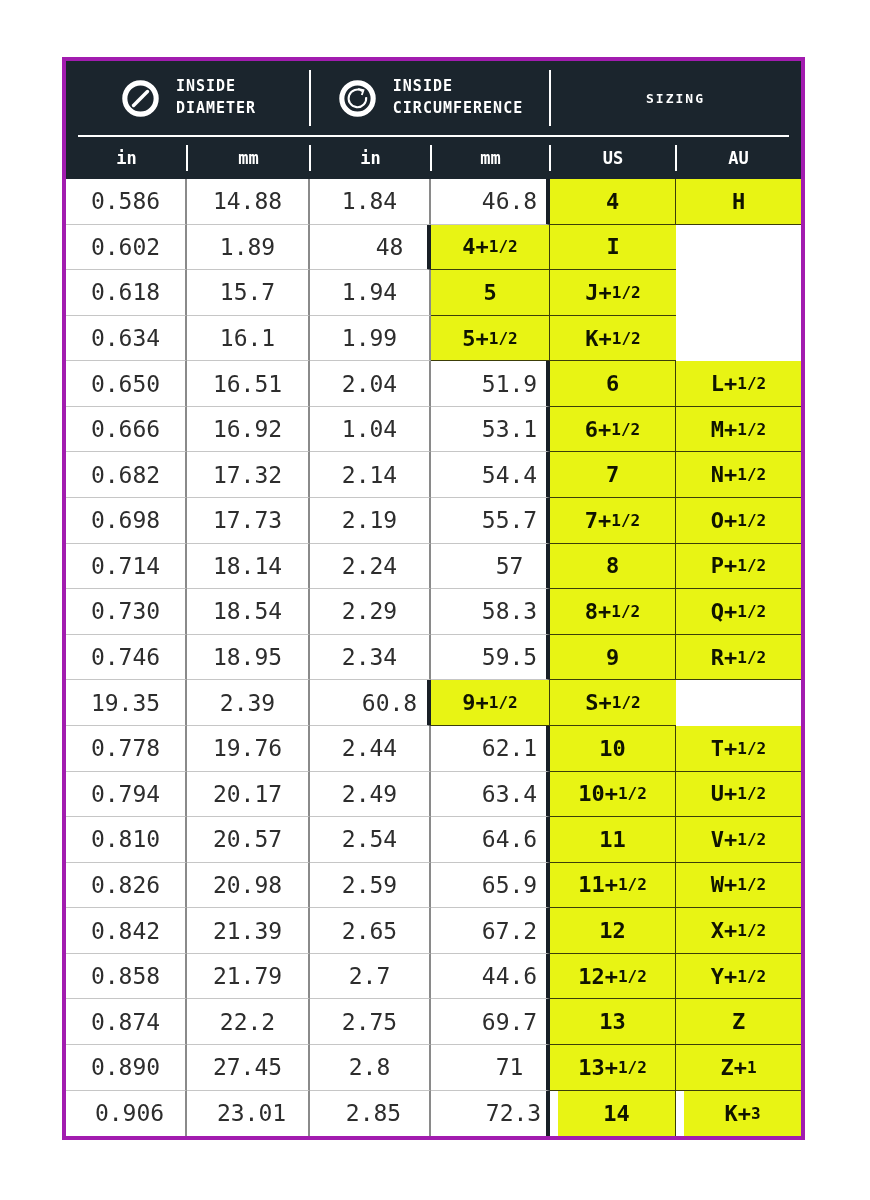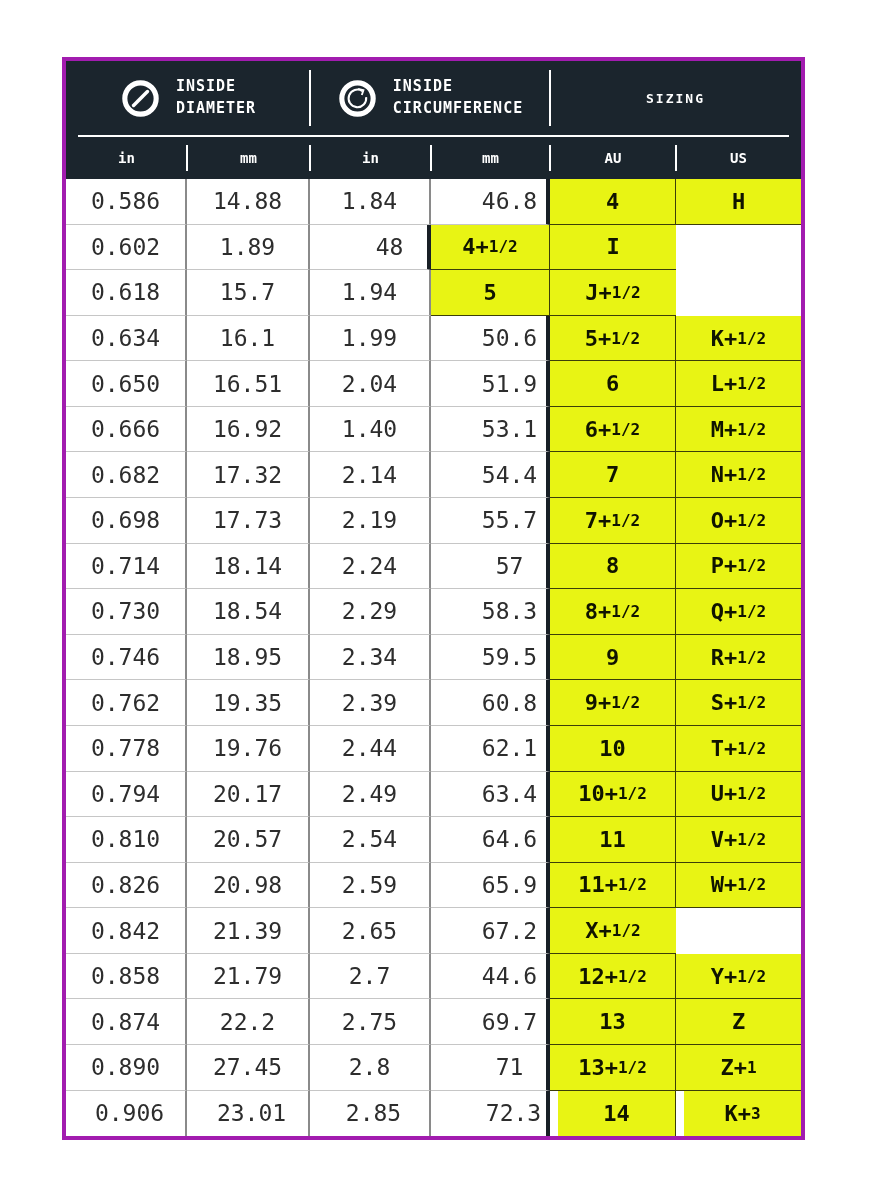--- a/index.html
+++ b/index.html
@@ -76,21 +76,21 @@
   .head-units {
     height: 42px;
     display: grid;
     grid-template-columns: 121px 123px 121px 119px 126px 125px;
   }
   .unit-cell {
     position: relative;
     display: flex;
     align-items: center;
     justify-content: center;
-    font-size: 14px;
+    font-size: 17px;
     font-weight: bold;
     text-align: center;
   }
   .unit-cell.sep::before {
     content: "";
     position: absolute;
     left: -1px;
     top: 8px;
     bottom: 8px;
     width: 2px;
@@ -171,22 +171,22 @@
         </div>
       </div>
 
       <div class="head-rule"></div>
 
       <div class="head-units">
         <div class="unit-cell">in</div>
         <div class="unit-cell sep">mm</div>
         <div class="unit-cell sep">in</div>
         <div class="unit-cell sep">mm</div>
+        <div class="unit-cell sep">US</div>
         <div class="unit-cell sep">AU</div>
-        <div class="unit-cell sep">US</div>
       </div>
     </div>
 
     <div class="tbody">
   <div class="tr">
     <div class="td c-din">0.586</div>
     <div class="td c-dmm">14.88</div>
     <div class="td c-cin">1.84</div>
     <div class="td c-cmm">46.8</div>
     <div class="td hl c-us">
@@ -224,21 +224,20 @@
     <div class="td hl c-au">
             <span class="big">J+</span>
             <span class="small">1/2</span>
           </div>
   </div>
 
   <div class="tr">
     <div class="td c-din">0.634</div>
     <div class="td c-dmm">16.1</div>
     <div class="td c-cin">1.99</div>
-    <div class="td c-cmm">50.6</div>
     <div class="td hl c-us">
             <span class="big">5+</span>
             <span class="small">1/2</span>
           </div>
     <div class="td hl c-au">
             <span class="big">K+</span>
             <span class="small">1/2</span>
           </div>
   </div>
 
@@ -253,21 +252,21 @@
           </div>
     <div class="td hl c-au">
             <span class="big">L+</span>
             <span class="small">1/2</span>
           </div>
   </div>
 
   <div class="tr">
     <div class="td c-din">0.666</div>
     <div class="td c-dmm">16.92</div>
-    <div class="td c-cin">1.40</div>
+    <div class="td c-cin">1.04</div>
     <div class="td c-cmm">53.1</div>
     <div class="td hl c-us">
             <span class="big">6+</span>
             <span class="small">1/2</span>
           </div>
     <div class="td hl c-au">
             <span class="big">M+</span>
             <span class="small">1/2</span>
           </div>
   </div>
@@ -341,21 +340,20 @@
             <span class="big">9</span>
             <span class="small"></span>
           </div>
     <div class="td hl c-au">
             <span class="big">R+</span>
             <span class="small">1/2</span>
           </div>
   </div>
 
   <div class="tr">
-    <div class="td c-din">0.762</div>
     <div class="td c-dmm">19.35</div>
     <div class="td c-cin">2.39</div>
     <div class="td c-cmm">60.8</div>
     <div class="td hl c-us">
             <span class="big">9+</span>
             <span class="small">1/2</span>
           </div>
     <div class="td hl c-au">
             <span class="big">S+</span>
             <span class="small">1/2</span>
@@ -420,20 +418,24 @@
             <span class="big">W+</span>
             <span class="small">1/2</span>
           </div>
   </div>
 
   <div class="tr">
     <div class="td c-din">0.842</div>
     <div class="td c-dmm">21.39</div>
     <div class="td c-cin">2.65</div>
     <div class="td c-cmm">67.2</div>
+    <div class="td hl c-us">
+            <span class="big">12</span>
+            <span class="small"></span>
+          </div>
     <div class="td hl c-au">
             <span class="big">X+</span>
             <span class="small">1/2</span>
           </div>
   </div>
 
   <div class="tr">
     <div class="td c-din">0.858</div>
     <div class="td c-dmm">21.79</div>
     <div class="td c-cin">2.7</div>

